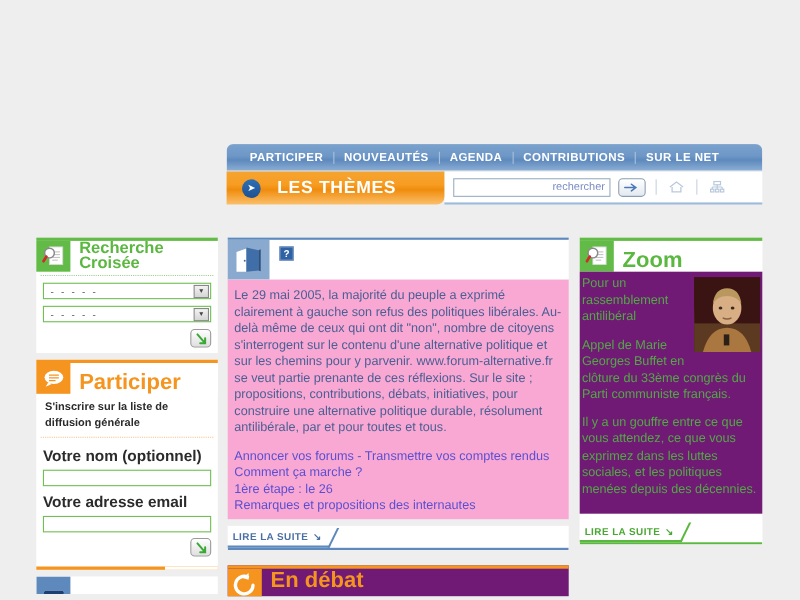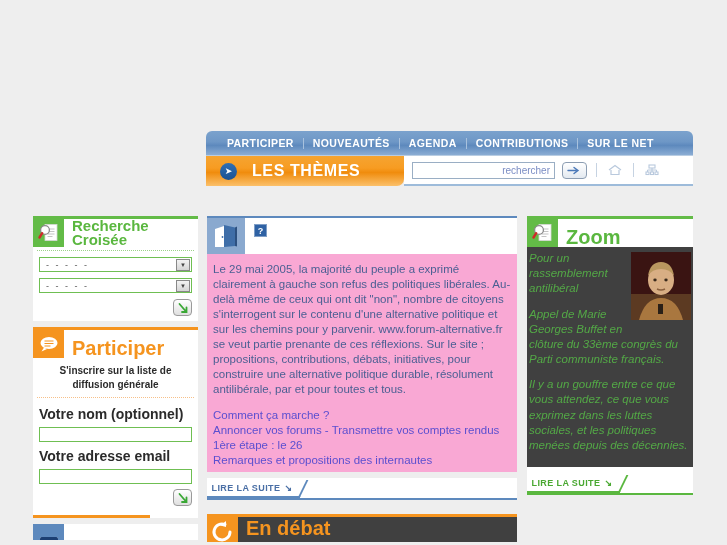--- a/index.html
+++ b/index.html
@@ -170,21 +170,21 @@
     border:1px solid #9a9a9a;
     border-radius:4px;
     background: linear-gradient(to bottom,#ffffff,#dfdfdf);
     display:flex; align-items:center; justify-content:center;
     margin-left: auto; margin-right: 6px;
     cursor:pointer;
   }
   .go-row { display:flex; padding-bottom:5px; }
 
   .participer-sub {
-    text-align:center;
+    text-align:left;
     font-size: 10px; font-weight:bold; color:#2b2b2b;
     padding: 6px 8px 0 8px; line-height:1.35;
   }
   .field-label {
     font-size:14px; font-weight:bold; color:#2b2b2b;
     padding: 2px 6px 2px 6px;
   }
   .text-input {
     width: 153px; height: 15px;
     border: 1px solid #6fbf52;
@@ -269,21 +269,21 @@
   }
   .lire-bar .rule {
     position:absolute; left:0; right:0; bottom:0;
     border-bottom: 2px solid #5d89bd;
   }
   .lire-bar.green .tab { border-bottom-color:#5ab73f; border-right-color:#5ab73f; }
   .lire-bar.green .tab span { color:#4aa832; }
   .lire-bar.green .rule { border-bottom-color:#5ab73f; }
 
   
-  .zoom-body { background:#404040; padding: 4px 2px 4px 2px; position:relative;font-style:italic; }
+  .zoom-body { background:#701a75; padding: 4px 2px 4px 2px; position:relative; }
   .zoom-text {
     color:#53a846; font-size: 11.5px; line-height:1.32;
     margin:0 0 10px 0;
   }
   .zoom-photo {
     float:right;
     width: 60px; height: 68px;
     margin: 1px 0 2px 6px;
     background:
       radial-gradient(circle at 48% 36%, #d9b48c 0 16%, rgba(217,180,140,0) 17%),
@@ -297,21 +297,21 @@
 
   
   .partial-head {
     height: 16px; overflow:hidden; background:#fff;
   }
   .partial-head .icon-b {
     width: 31px; height: 28px; background:#5d89bd;
     display:flex; align-items:flex-end; justify-content:center;
   }
   .en-debat-head {
-    background:#404040; border-top:3px solid #f5941f;
+    background:#701a75; border-top:3px solid #f5941f;
     height: 28px; display:flex; overflow:hidden;
   }
 </style>
 </head>
 <body>
 
 <div id="header-zone">
 
   <div class="nav-bar">
     <div class="nav-item">PARTICIPER</div>
@@ -450,22 +450,22 @@
         </svg>
       </div>
       <div style="flex:1;">
         <div class="qmark">?</div>
       </div>
     </div>
 
     <div class="center-body">
       <p class="body-p">Le 29 mai 2005, la majorité du peuple a exprimé clairement à gauche son refus des politiques libérales. Au-delà même de ceux qui ont dit "non", nombre de citoyens s'interrogent sur le contenu d'une alternative politique et sur les chemins pour y parvenir. www.forum-alternative.fr se veut partie prenante de ces réflexions. Sur le site ; propositions, contributions, débats, initiatives, pour construire une alternative politique durable, résolument antilibérale, par et pour toutes et tous.</p>
       <div class="link-list">
+        <a>Annoncer vos forums - Transmettre vos comptes rendus</a>
         <a>Comment ça marche ?</a>
-        <a>Annoncer vos forums - Transmettre vos comptes rendus</a>
         <a>1ère étape : le 26</a>
         <a>Remarques et propositions des internautes</a>
       </div>
     </div>
 
     <div class="lire-bar">
       <div class="rule"></div>
       <div class="tab">
         <span>LIRE LA SUITE</span>
         <span style="transform:skewX(26deg);margin-left:4px;">↘</span>

